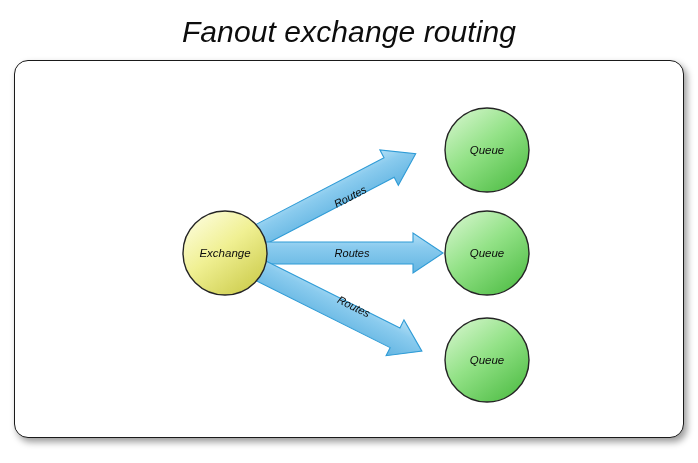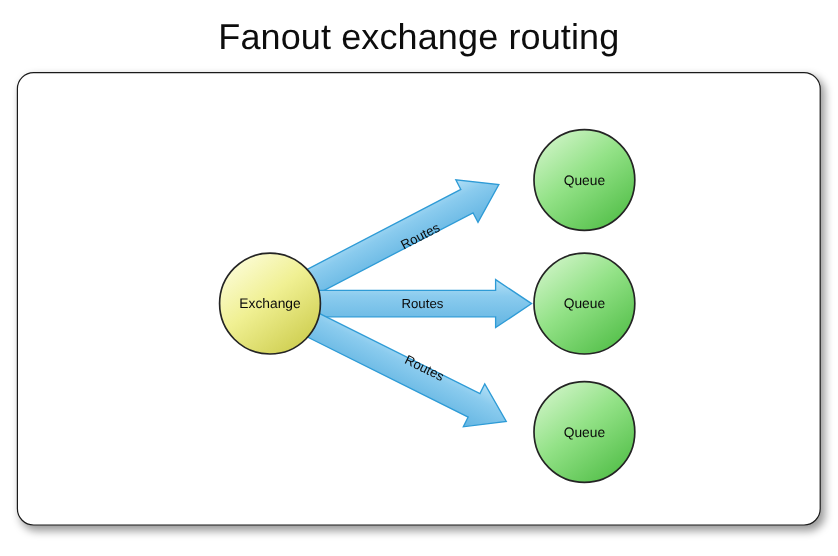--- a/index.html
+++ b/index.html
@@ -11,20 +11,21 @@
     height: 463px;
     background: #ffffff;
     font-family: "Liberation Sans", sans-serif;
     overflow: hidden;
     position: relative;
   }
   #stage {
     position: relative;
     width: 698px;
     height: 370px;
+    font-style: italic;
   }
   #diagram-title {
     position: absolute;
     left: 0;
     top: 14px;
     width: 698px;
     text-align: center;
     font-family: "Liberation Sans", sans-serif;
     font-size: 30px;
     font-weight: 400;

